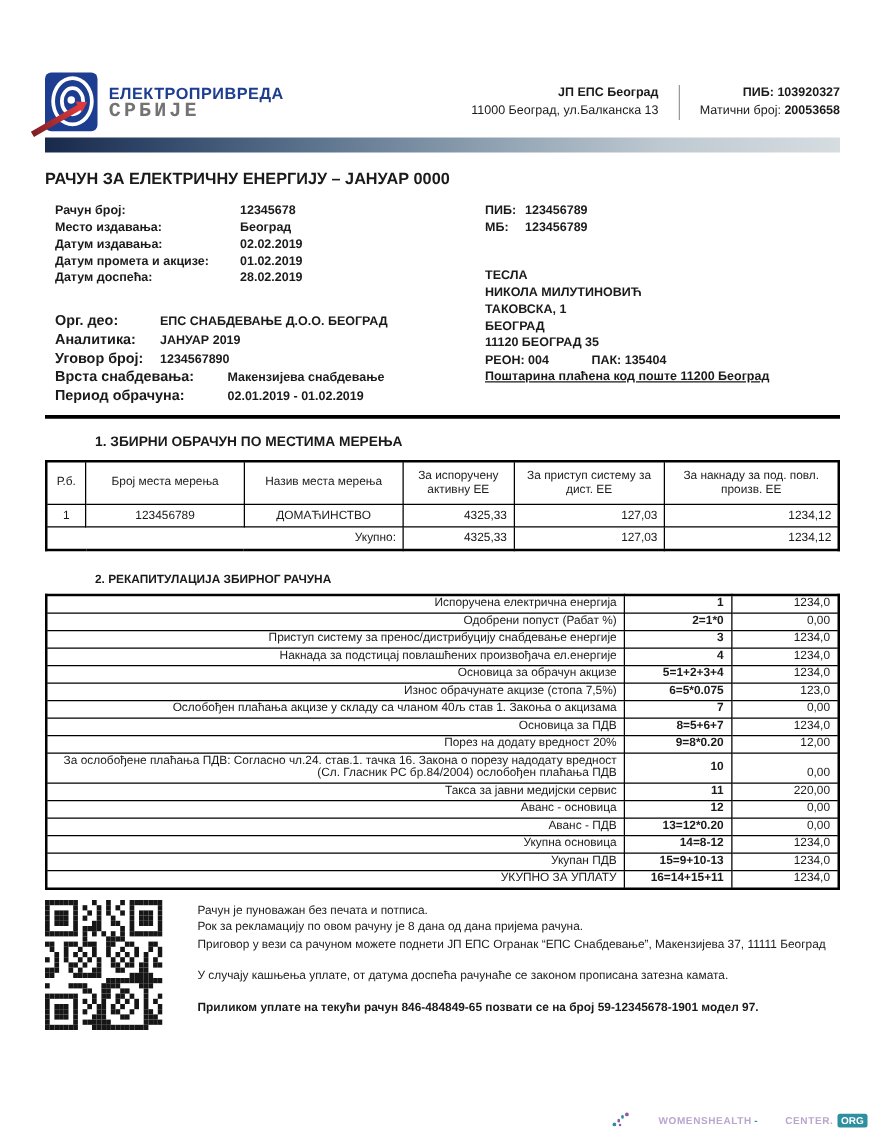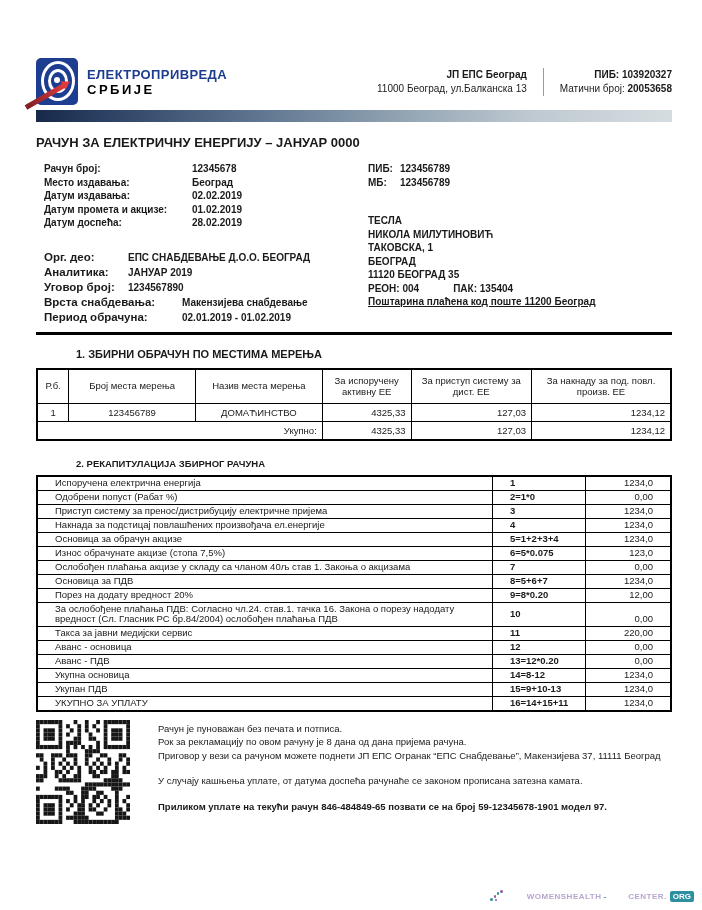--- a/index.html
+++ b/index.html
@@ -13,33 +13,33 @@
   .eps-icon{position:relative;width:42px;height:47px;flex:none;}
   .eps-box{position:absolute;inset:0;background:#1d3d91;border-radius:5px;overflow:hidden;}
   .eps-r1{position:absolute;left:5px;top:3px;width:28px;height:34px;border:3px solid #fff;border-radius:50%;}
   .eps-r2{position:absolute;left:12px;top:11px;width:14px;height:18px;border:3px solid #fff;border-radius:50%;}
   .eps-r3{position:absolute;left:18px;top:19px;width:6px;height:6px;background:#fff;border-radius:50%;}
   .eps-arrow{position:absolute;left:-13px;top:36px;width:44px;height:5px;
              background:linear-gradient(90deg,#7e1f24,#e0393e);transform:rotate(-30deg);}
   .eps-arrow:after{content:"";position:absolute;right:-7px;top:-3px;width:0;height:0;
              border-left:8px solid #e0393e;border-top:5.5px solid transparent;border-bottom:5.5px solid transparent;}
   .brand-l1{color:#1d3d91;font-weight:700;font-size:13px;letter-spacing:.4px;line-height:15px;}
-  .brand-l2{color:#000000;font-weight:700;font-size:13px;letter-spacing:2.5px;line-height:15px;}
+  .brand-l2{color:#737373;font-weight:700;font-size:16px;letter-spacing:2.5px;line-height:15px;font-family:Liberation Mono, monospace;}
   .hdr-right{display:flex;align-items:flex-end;gap:16px;margin-top:10px;font-size:10px;line-height:14px;}
   .hblock{text-align:right;}
   .hbold{font-weight:700;}
   .vdiv{width:1px;height:28px;background:#9a9a9a;}
 
   
   .bar{height:12px;margin-top:5px;
        background:linear-gradient(90deg,#18294a 0%,#2e4466 12%,#5f7690 35%,#93a5b4 58%,#bfc9d1 78%,#d6dde1 100%);}
   .title{font-size:13px;font-weight:700;margin-top:13px;}
 
   
-  .info{display:flex;margin-top:12px;font-weight:700;}
+  .info{display:flex;margin-top:12px;font-weight:700;gap:20px;}
   .ileft{width:322px;padding-left:8px;box-sizing:border-box;}
   .irow{display:grid;grid-template-columns:148px 1fr;font-size:10px;line-height:13.5px;}
   .orggrid{display:grid;grid-template-columns:84px 1fr;margin-top:20px;}
   .biglabel{font-size:11.5px;line-height:15px;}
   .smallval{font-size:10px;line-height:15px;}
   .supplygrid{display:grid;grid-template-columns:138px 1fr;}
   .supplylabel{font-size:11.5px;line-height:15px;}
   .supplyval{font-size:10px;line-height:15px;}
   .countline{font-size:9.5px;margin-top:2px;}
   .countval{margin-left:38px;}
@@ -60,21 +60,21 @@
   .t1 th,.t1 td{border:1px solid #000;padding:1px 5px;}
   .t1 th{font-weight:400;text-align:center;line-height:11.5px;height:31px;vertical-align:middle;}
   .t1 td{height:15px;}
   .tc{text-align:center;}
   .tr{text-align:right;}
   .t1 .totalrow td{border-top:1.5px solid #000;}
 
   
   .s2title{font-size:9.5px;font-weight:700;margin:17px 0 6px 40px;}
   .t2{border:2px solid #000;font-size:9.5px;}
-  .t2 td{border:1px solid #000;padding:1px 17px;line-height:10.5px;height:11px;}
+  .t2 td{border:1px solid #000;padding:1px 6px;line-height:10.5px;height:11px;text-align:right;}
   .t2 .formula{font-weight:700;}
   .t2 .vbottom{vertical-align:bottom;}
 
   
   .foot{display:flex;margin-top:8px;gap:28px;}
   .qr{flex:none;}
   .notes{font-size:9.5px;line-height:13.5px;padding-top:2px;}
   .notegap{height:12px;}
   .notebold{font-weight:700;}
 
@@ -255,21 +255,21 @@
             <td>Испоручена електрична енергија</td>
             <td class="formula">1</td>
             <td class="tr">1234,0</td>
           </tr>
         <tr>
             <td>Одобрени попуст (Рабат %)</td>
             <td class="formula">2=1*0</td>
             <td class="tr">0,00</td>
           </tr>
         <tr>
-            <td>Приступ систему за пренос/дистрибуцију електричне пријема</td>
+            <td>Приступ систему за пренос/дистрибуцију снабдевање енергије</td>
             <td class="formula">3</td>
             <td class="tr">1234,0</td>
           </tr>
         <tr>
             <td>Накнада за подстицај повлашћених произвођача ел.енергије</td>
             <td class="formula">4</td>
             <td class="tr">1234,0</td>
           </tr>
         <tr>
             <td>Основица за обрачун акцизе</td>

